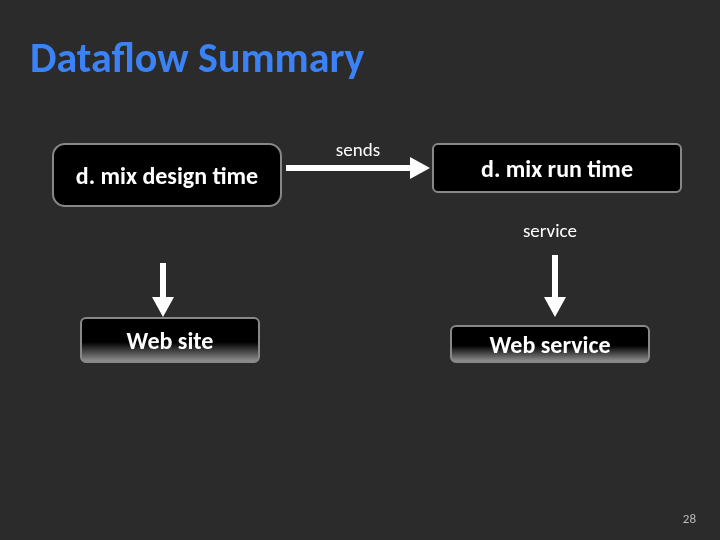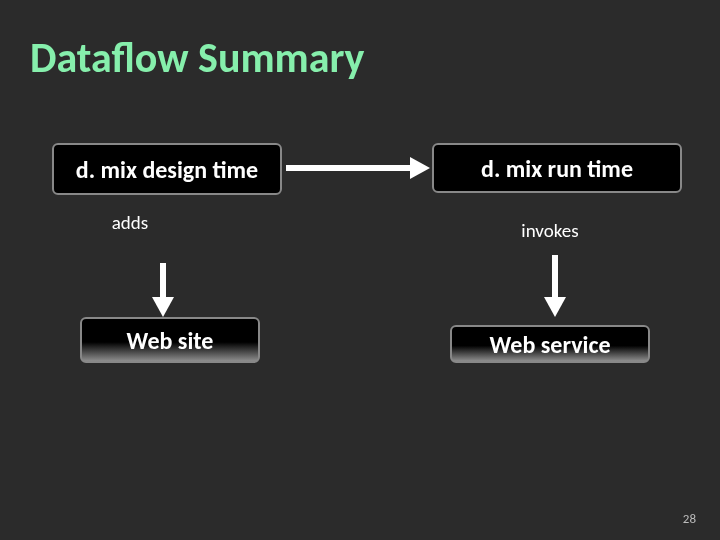--- a/index.html
+++ b/index.html
@@ -5,21 +5,21 @@
   * { margin: 0; padding: 0; box-sizing: border-box; }
   body {
     width: 720px;
     height: 540px;
     background: #2b2b2b;
     font-family: Calibri, Arial, sans-serif;
     position: relative;
     overflow: hidden;
   }
   .title {
-    color: #86efac;
+    color: #3b82f6;
     font-size: 42px;
     font-weight: bold;
     padding: 32px 12px 0 30px;
   }
   .diagram {
     position: relative;
     margin-top: 60px;
   }
   .node {
     position: absolute;
@@ -30,21 +30,21 @@
     font-size: 24px;
     font-weight: 600;
     display: flex;
     align-items: center;
     justify-content: center;
     padding: 10px 18px;
   }
   .node.light-bottom {
     background: linear-gradient(to bottom, #000 0%, #000 55%, #8d8d8d 100%);
   }
-  .node-design { left: 52px; top: 0px; width: 230px; height: 52px; }
+  .node-design { left: 52px; top: 0px; width: 230px; height: 64px; border-radius: 13px; }
   .node-runtime { left: 432px; top: 0px; width: 250px; height: 50px; }
   .node-website { left: 80px; top: 174px; width: 180px; height: 46px; color:#fff; }
   .node-webservice { left: 450px; top: 182px; width: 200px; height: 38px; }
   .edge-label {
     position: absolute;
     color: #fff;
     font-size: 19px;
     text-align: center;
     line-height: 1.25;
   }
@@ -84,28 +84,28 @@
 
   <div class="node light-bottom node-website">
     <span>Web site</span>
   </div>
 
   <div class="node light-bottom node-webservice">
     <span>Web service</span>
   </div>
 
   <div class="edge-label lbl-sends">
+    <div>sends</div>
   </div>
 
   <div class="edge-label lbl-adds">
-    <div>adds</div>
   </div>
 
   <div class="edge-label lbl-invokes">
-    <span>invokes</span>
+    <span>service</span>
   </div>
 
   <div class="arrow arr-h">
     <svg width="144" height="30" viewBox="0 0 144 30">
       <line x1="0" y1="15" x2="124" y2="15" stroke="#ffffff" stroke-width="6"></line>
       <polygon points="124,4 144,15 124,26" fill="#ffffff"></polygon>
     </svg>
   </div>
 
   <div class="arrow arr-left">

